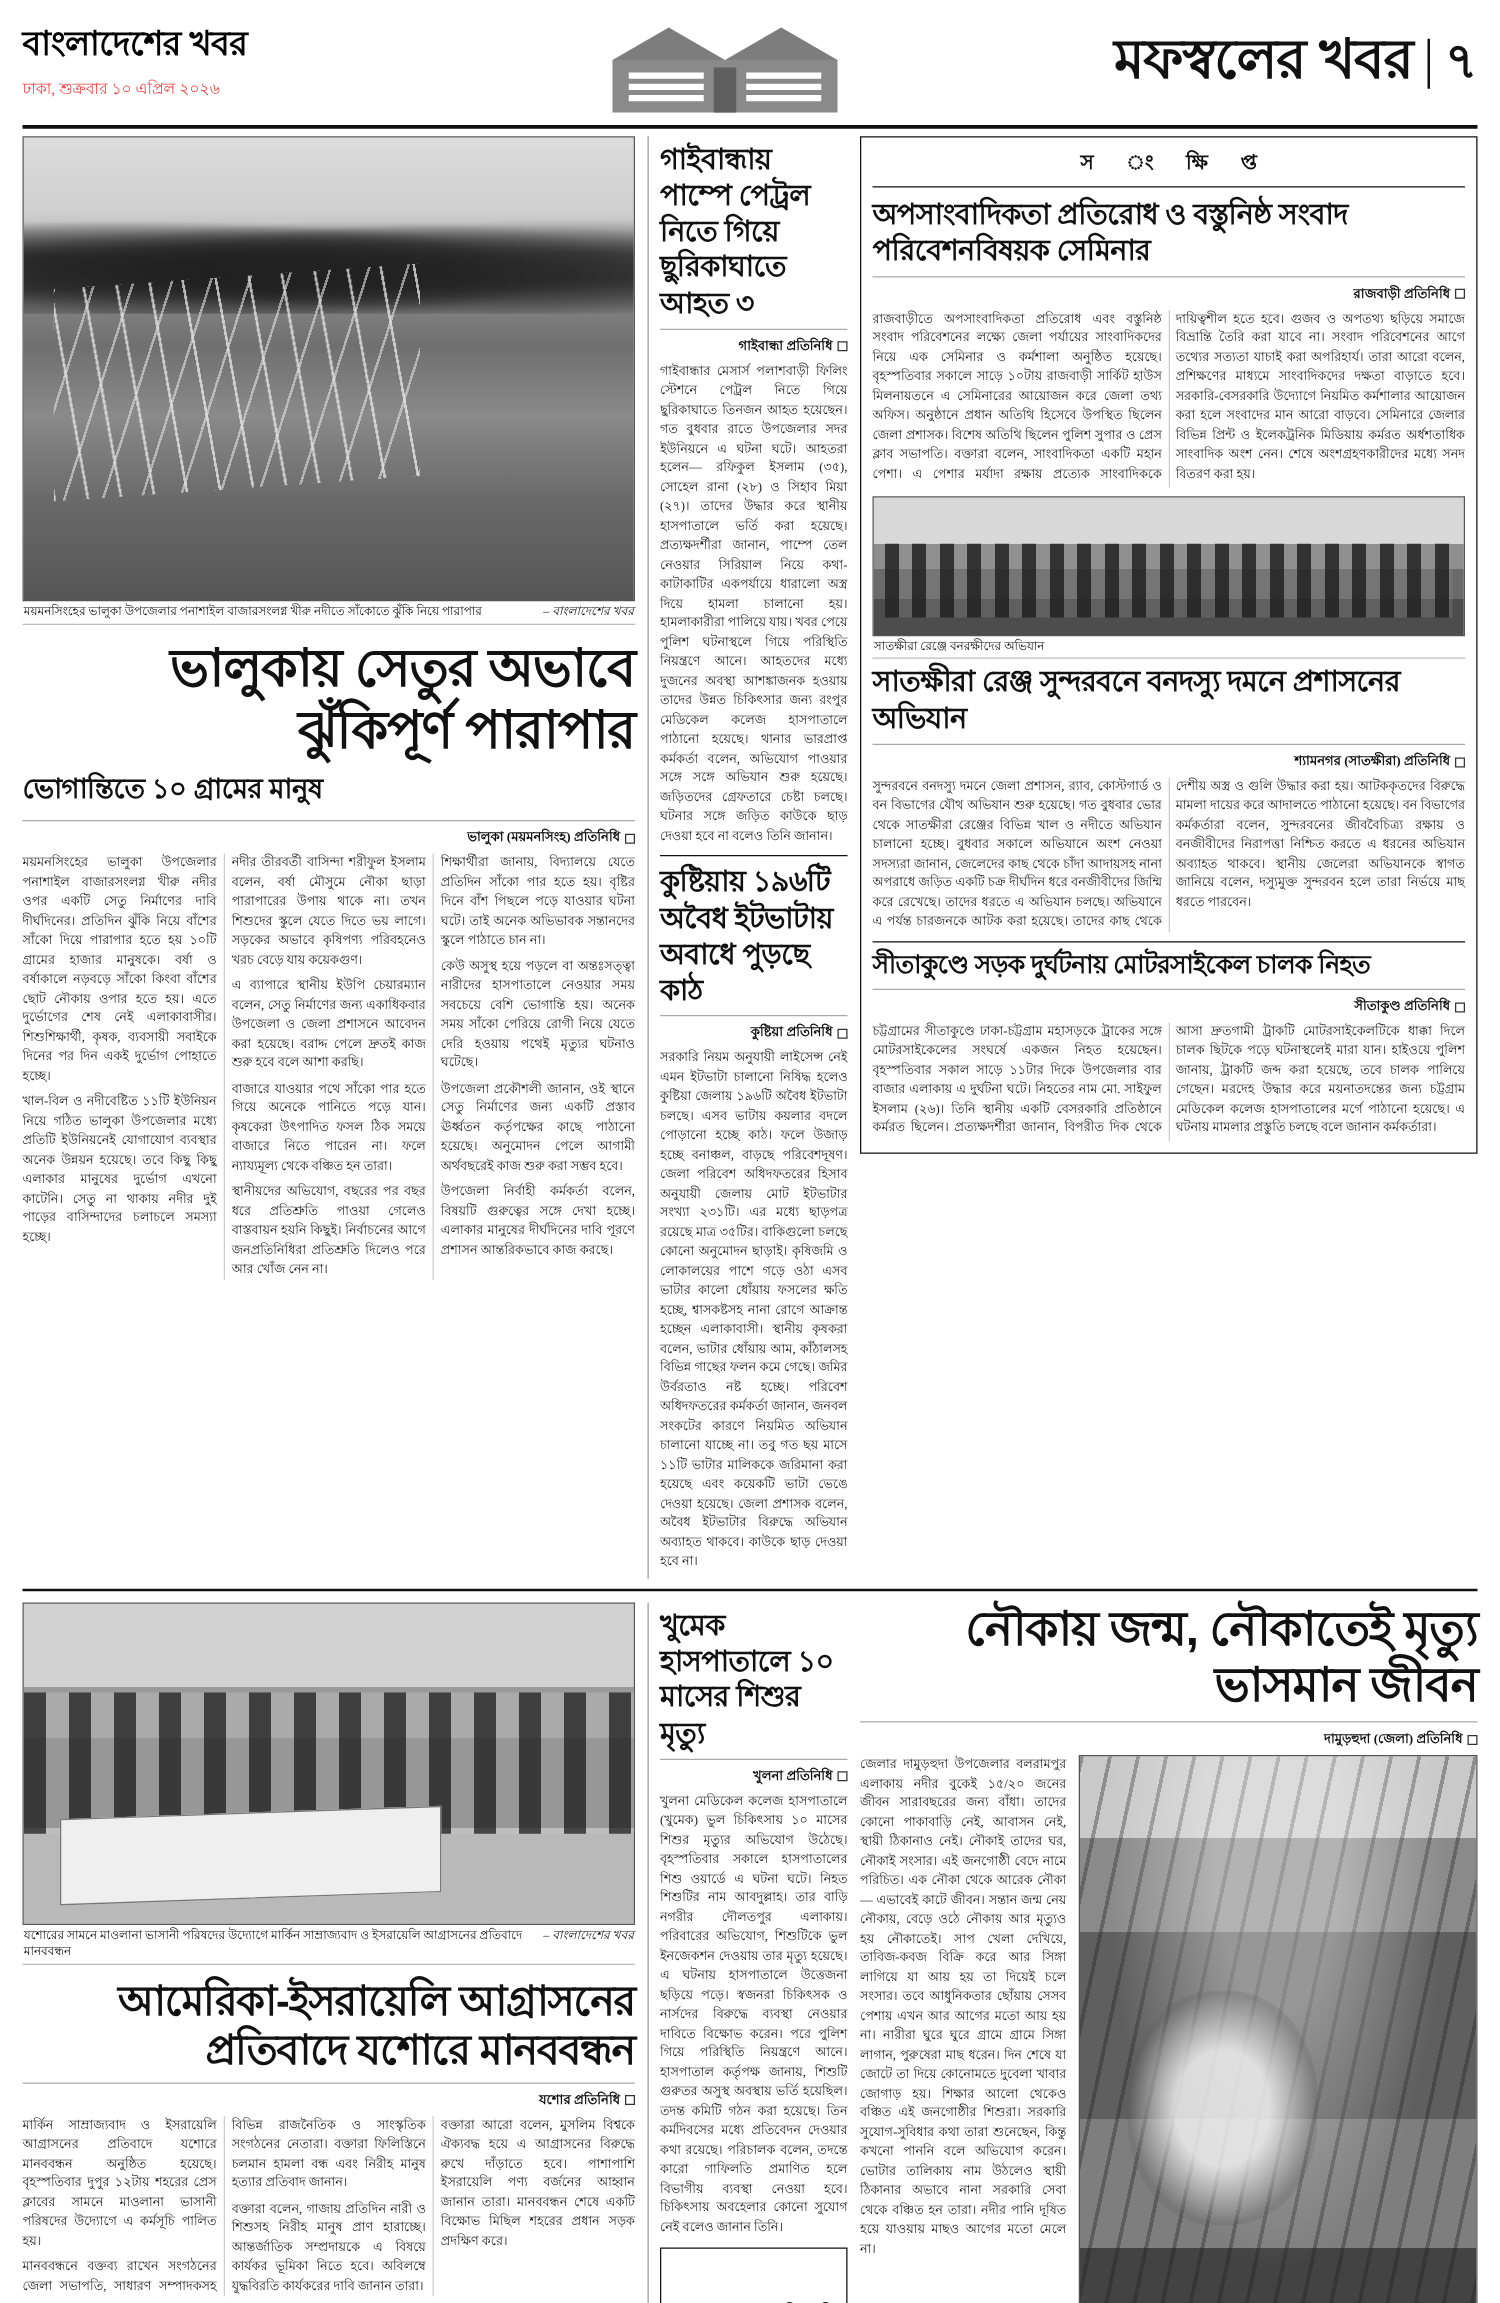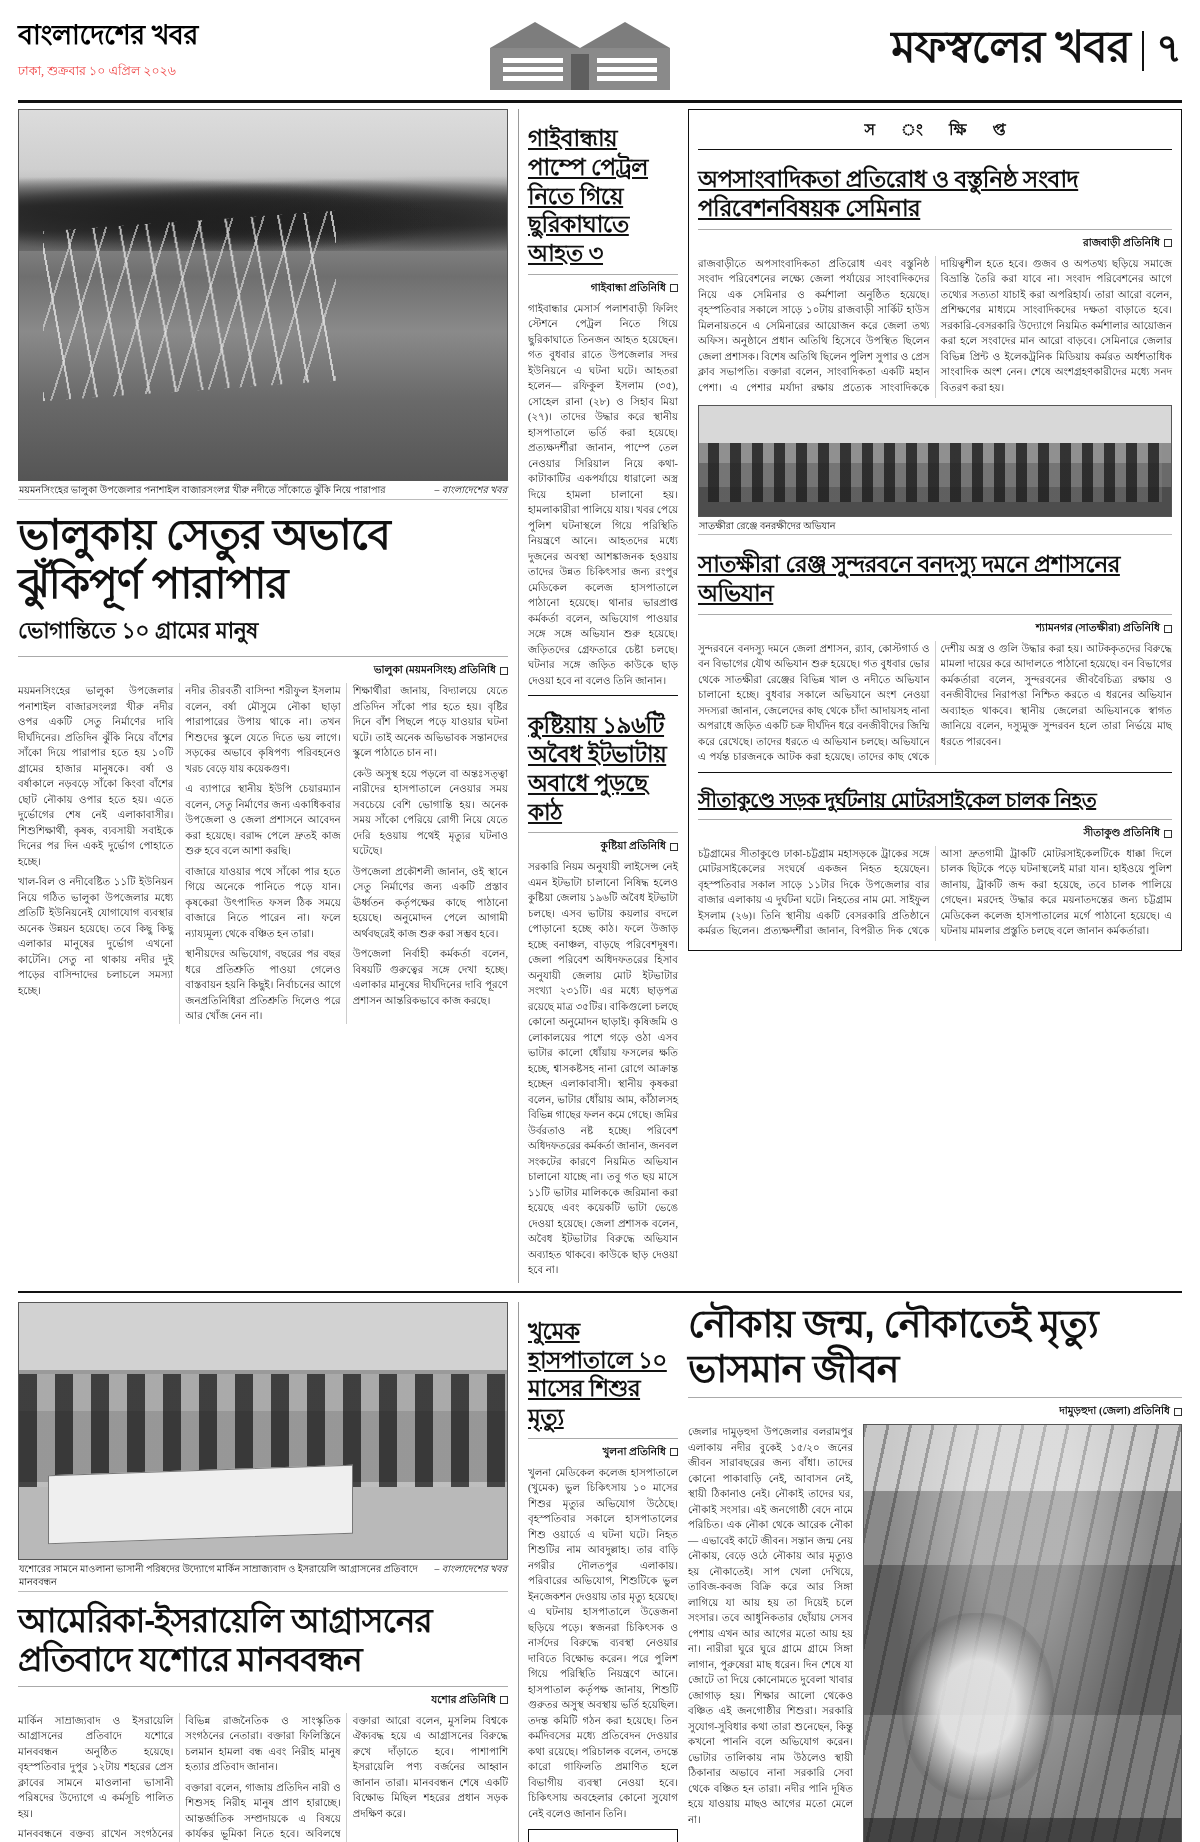--- a/index.html
+++ b/index.html
@@ -178,36 +178,36 @@
   }
 
   
   h1.headline {
     font-family: "Liberation Sans", sans-serif;
     font-weight: bold;
     font-size: 42px;
     line-height: 1.18;
     margin: 10px 0 2px 0;
     letter-spacing: -1px;
+    text-align: right;
   }
   h2.subhead {
     font-family: "Liberation Sans", sans-serif;
     font-weight: bold;
     font-size: 22px;
     margin: 4px 0 6px 0;
     letter-spacing: -0.4px;
   }
   h3.colhead {
     font-family: "Liberation Sans", sans-serif;
     font-weight: bold;
     font-size: 23px;
     line-height: 1.25;
-    margin: 15px 0 5px 0;
+    margin: 4px 0 5px 0;
     letter-spacing: -0.5px;
-    text-decoration: underline;
   }
   h3.colhead.sm { font-size: 20px; }
   .byline {
     font-size: 10.5px;
     font-weight: bold;
     margin: 4px 0 4px 0;
     text-align: right;
   }
   .byline .box {
     display: inline-block;

